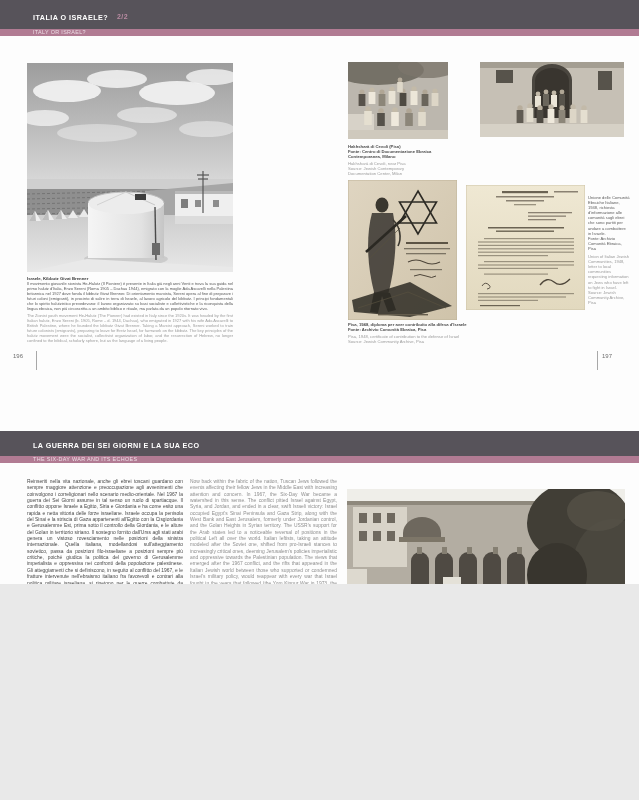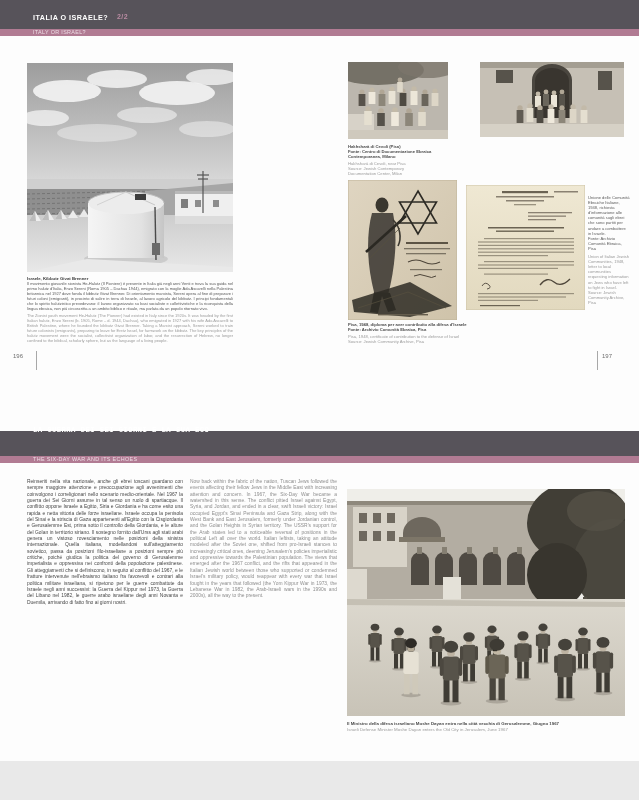--- a/index.html
+++ b/index.html
@@ -1,25 +1,25 @@
 <!DOCTYPE html>
 <html><head>
 <meta charset="utf-8">
 <style>
   html,body{margin:0;padding:0;}
   body{background:#e9e9e9;font-family:"Liberation Sans", sans-serif;}
-  .page{position:relative;width:639px;height:761px;background:#fdfdfd;overflow:hidden;margin:0 auto;}
+  .page{position:relative;width:639px;height:584px;background:#fdfdfd;overflow:hidden;margin:0 auto;}
 
   
   .bar-dark{position:absolute;left:0;width:639px;background:#57535a;}
   .bar-dark.top{top:0;height:29px;}
   .bar-dark.bottom{top:431px;height:25px;}
   .bar-title{position:absolute;left:33px;font-size:7.2px;font-weight:bold;color:#ffffff;letter-spacing:.45px;}
   .bar-title.t1{top:13px;}
-  .bar-title.t2{top:426px;font-family:Liberation Mono, monospace;}
+  .bar-title.t2{top:441px;}
   .bar-ind{position:absolute;left:117px;top:13px;font-size:7px;font-weight:bold;color:#b98ba2;letter-spacing:.4px;}
   .bar-pink{position:absolute;left:0;width:639px;height:7px;background:#b17b93;}
   .bar-pink.top{top:29px;}
   .bar-pink.bottom{top:456px;}
   .bar-sub{position:absolute;left:33px;font-size:5.4px;color:#ecdce4;letter-spacing:.35px;line-height:7px;top:0;}
 
   
   .ph{position:absolute;display:block;}
   .ph svg{display:block;}
 

